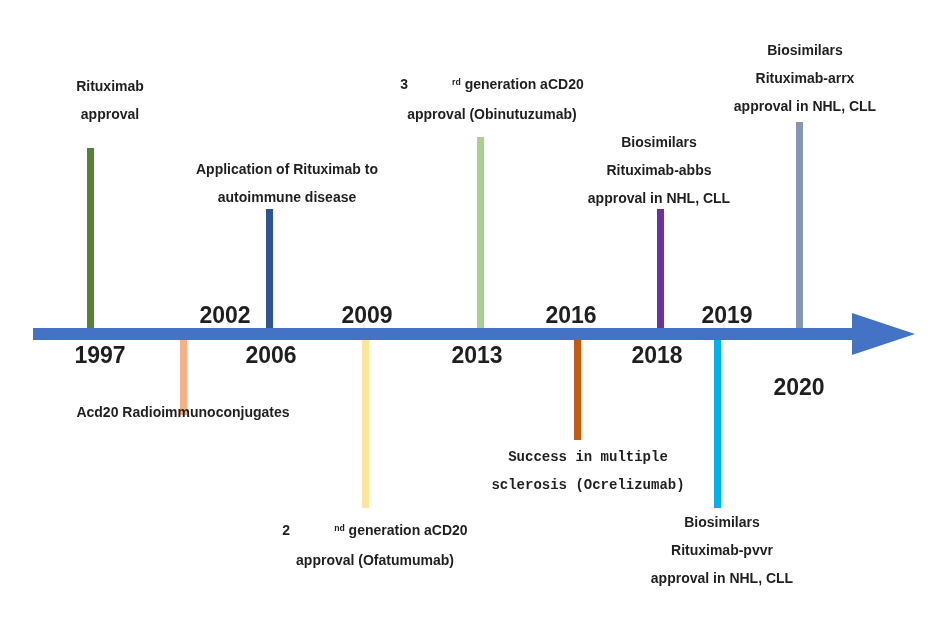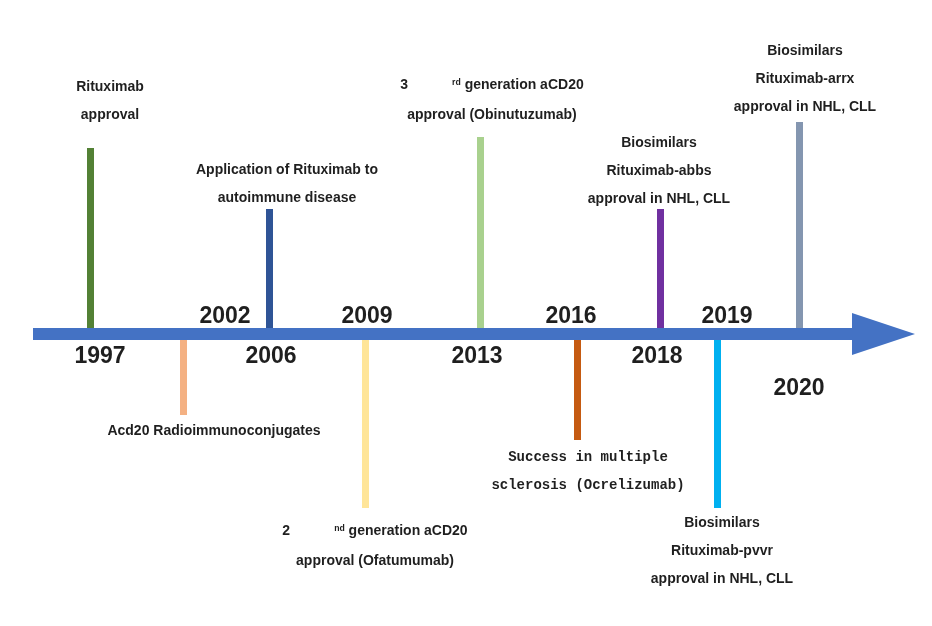--- a/index.html
+++ b/index.html
@@ -65,21 +65,21 @@
     <div class="bar" style="left: 86.5px; width: 7px; background: rgb(83, 129, 53); top: 148px; height: 180px;"></div>
     <div class="year" style="left: 100px; top: 342px; text-align: center;">1997</div>
     <div class="label" style="left: 110px; top: 72px;">
         <div>Rituximab</div>
         <div>approval</div>
       </div>
   </div>
     <div class="event">
     <div class="bar" style="left: 179.5px; width: 7px; background: rgb(244, 177, 131); top: 340px; height: 75px;"></div>
     <div class="year" style="left: 177px; top: 302px; margin-left: 48px;">2002</div>
-    <div class="label" style="left: 183px; top: 416px; margin-left: 31px;">
+    <div class="label" style="left: 183px; top: 398px;">
         <div>Acd20 Radioimmunoconjugates</div>
       </div>
   </div>
     <div class="event">
     <div class="bar" style="left: 265.5px; width: 7px; background: rgb(47, 84, 150); top: 209px; height: 119px;"></div>
     <div class="year" style="left: 271px; top: 342px;">2006</div>
     <div class="label" style="left: 287px; top: 155px;">
         <div>Application of Rituximab to</div>
         <div>autoimmune disease</div>
       </div>

